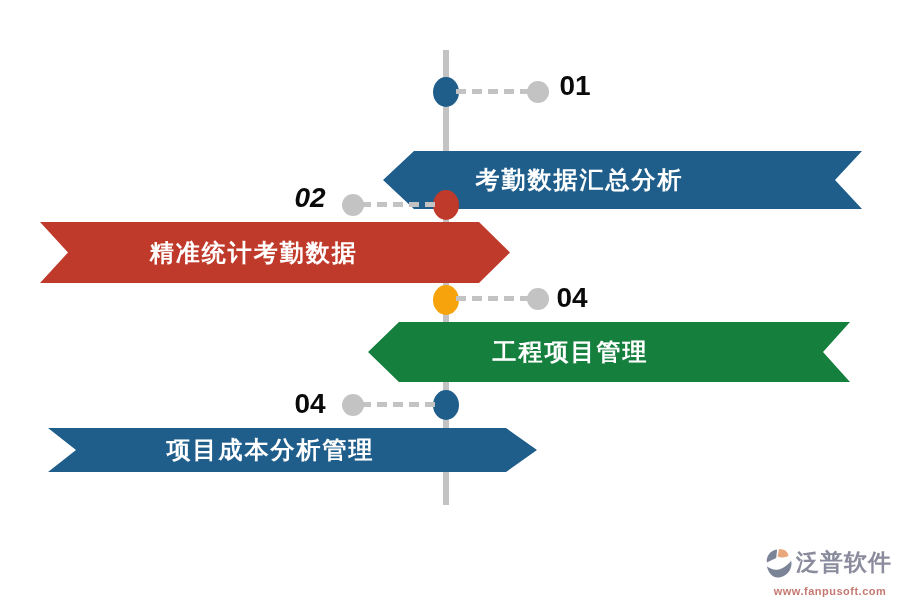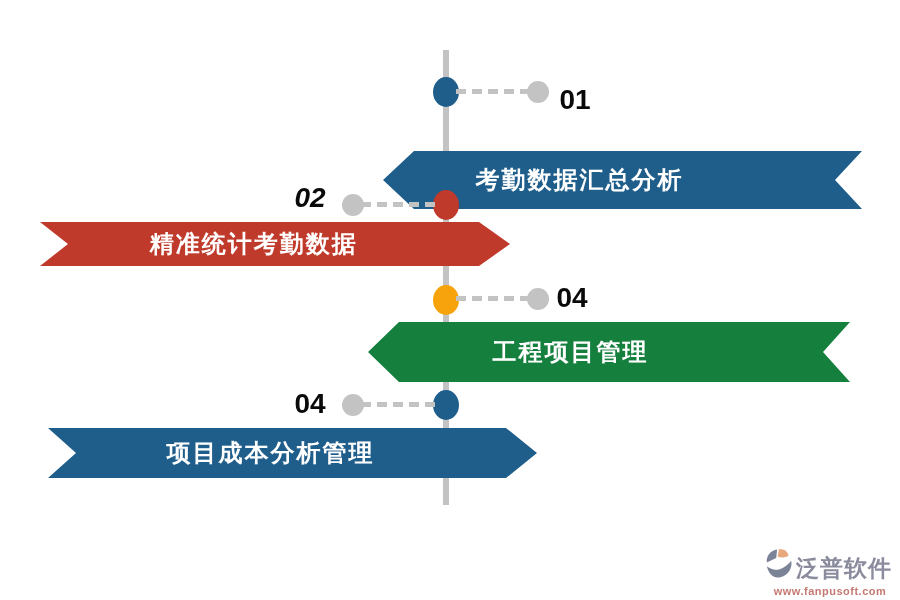--- a/index.html
+++ b/index.html
@@ -13,25 +13,25 @@
   
   .banner{position:absolute;}
   .banner .label{
     position:absolute;top:50%;transform:translate(-50%,-50%);
     color:#ffffff;font-weight:bold;font-size:24px;letter-spacing:2px;white-space:nowrap;
   }
   .point-left{ clip-path:polygon(0 50%, 31px 0, 100% 0, calc(100% - 27px) 50%, 100% 100%, 31px 100%); }
   .point-right{ clip-path:polygon(0 0, 28px 50%, 0 100%, calc(100% - 31px) 100%, 100% 50%, calc(100% - 31px) 0); }
   .banner1{left:383px;top:128px;width:479px;height:58px;}
   .banner1 .label{left:41%;}
-  .banner2{left:40px;top:222px;width:470px;height:44px;}
+  .banner2{left:40px;top:222px;width:470px;height:61px;}
   .banner2 .label{left:45.5%;}
   .banner3{left:368px;top:322px;width:482px;height:60px;}
   .banner3 .label{left:42%;}
-  .banner4{left:48px;top:428px;width:489px;height:50px;}
+  .banner4{left:48px;top:428px;width:489px;height:44px;}
   .banner4 .label{left:45.5%;}
 
   
   .node{position:absolute;width:26px;height:30px;border-radius:50%;}
   .node1{left:433px;top:77px;}
   .node2{left:433px;top:190px;}
   .node3{left:433px;top:285px;}
   .node4{left:433px;top:390px;}
 
   
@@ -43,28 +43,28 @@
 
   
   .dash{position:absolute;height:0;border-top:5px dashed #c3c3c3;}
   .dash1{left:456px;top:89px;width:74px;}
   .dash2{left:361px;top:202px;width:74px;}
   .dash3{left:456px;top:296px;width:74px;}
   .dash4{left:361px;top:402px;width:74px;}
 
   
   .num{position:absolute;width:48px;text-align:center;font-size:28px;font-weight:800;color:#0a0a0a;line-height:1;}
-  .num1{left:551px;top:86px;}
+  .num1{left:551px;top:72px;}
   .num2{left:286px;top:184px;font-style:italic;}
   .num3{left:548px;top:284px;}
   .num4{left:286px;top:390px;}
 
   
   .logo{position:absolute;left:764px;top:547px;width:132px;}
-  .logo-row{display:flex;align-items:flex-end;gap:2px;}
+  .logo-row{display:flex;align-items:flex-start;gap:2px;}
   .logo-brand{font-size:23px;font-weight:bold;color:#8a8b9c;letter-spacing:1px;white-space:nowrap;}
   .logo-url{margin-top:1px;text-align:center;font-size:11px;font-weight:bold;color:#c47a72;letter-spacing:0.5px;white-space:nowrap;}
 </style>
 </head>
 <body>
 
 <div class="stage">
 
   <div class="spine"></div>
 

